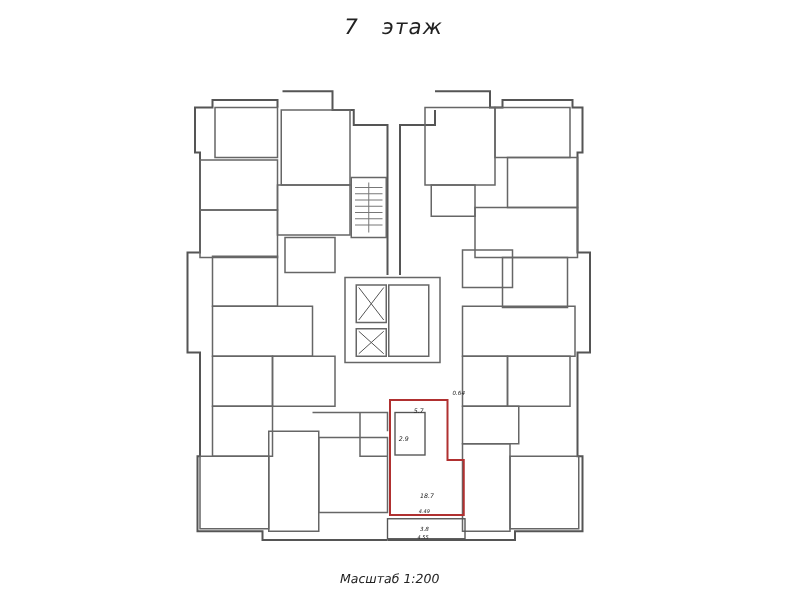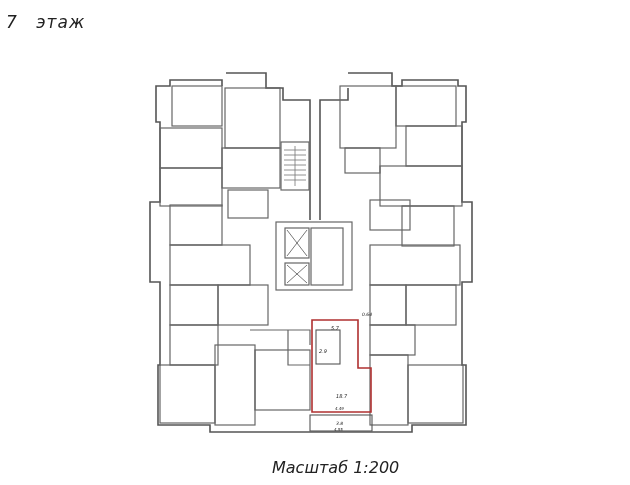--- a/index.html
+++ b/index.html
@@ -1,19 +1,19 @@
 <!DOCTYPE html>
 <html><head>
 <meta charset="utf-8">
 <style>
   html, body { margin:0; padding:0; background:#ffffff; }
   body { width:630px; height:485px; position:relative; overflow:hidden; font-family:"DejaVu Sans", sans-serif; }
-  .title { position:absolute; left:0; width:630px; top:12px; font-style:italic; font-size:17px; color:#222; letter-spacing:1px; }
+  .title { position:absolute; left:0; width:630px; top:12px; text-align:center; font-style:italic; font-size:17px; color:#222; letter-spacing:1px; }
   .title span { margin:0 6px; }
-  .scale { position:absolute; left:272px; top:458px; font-style:italic; font-size:16px; color:#222; }
+  .scale { position:absolute; left:272px; top:458px; font-style:italic; font-size:10px; color:#222; }
   svg { position:absolute; left:0; top:0; }
   .lbl { font-family:"DejaVu Sans", sans-serif; font-style:italic; fill:#222; }
 </style>
 </head>
 <body>
 
 <div class="title">
   <span>7</span>
   <span>этаж</span>
 </div>

